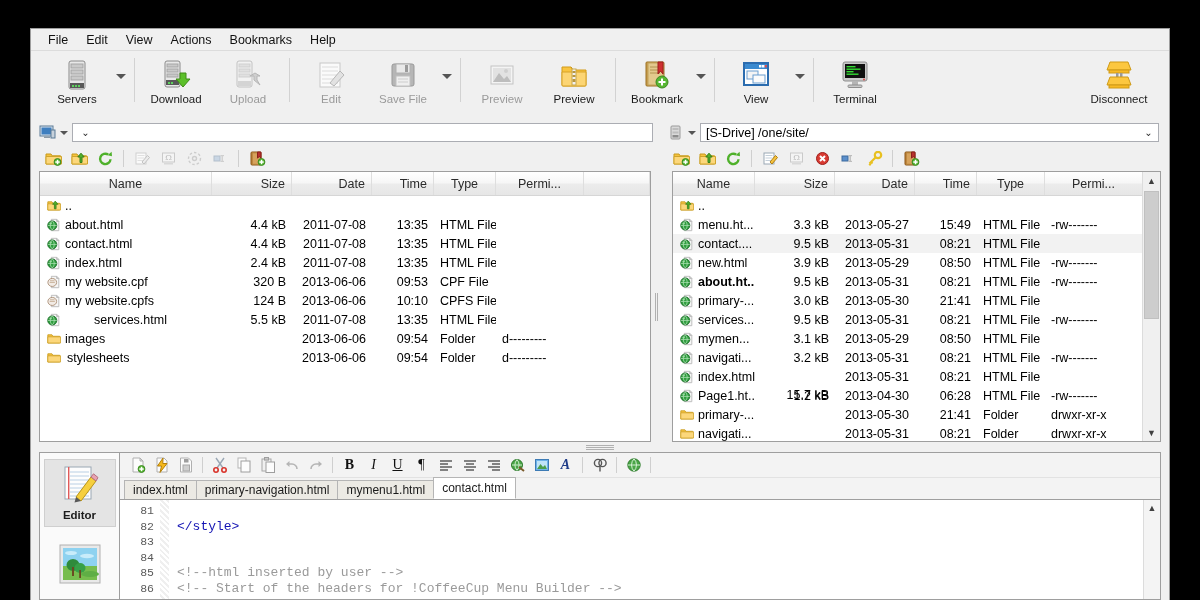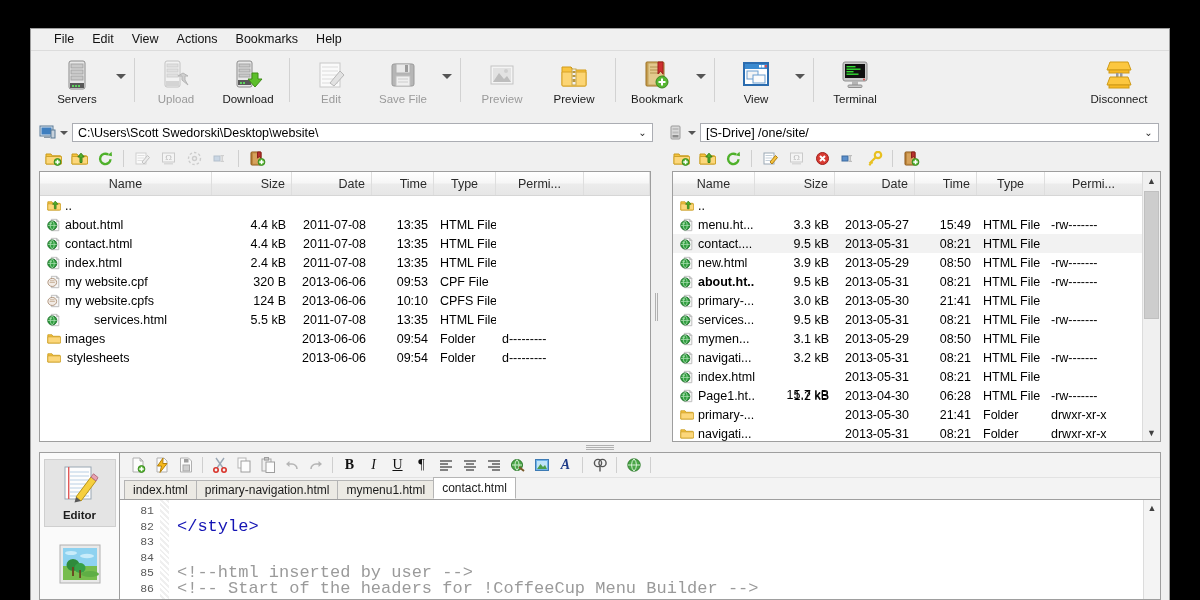--- a/index.html
+++ b/index.html
@@ -14,22 +14,22 @@
     position:absolute;left:30px;top:28px;width:1140px;height:572px;
     background:#f0f0f0;
     border:1px solid #9e9e9e;
     border-bottom:none;border-right:1px solid #9e9e9e;
     box-sizing:border-box;
     display:flex;flex-direction:column;
   }
 
   
   .menubar{
-    height:21px;background:#f0f0f0;display:flex;
-    padding-left:14px;flex:none;
+    height:21px;background:#f0f0f0;display:flex;align-items:center;
+    padding-left:8px;flex:none;
   }
   .menubar .mi{
     padding:3px 9px;font-size:12.5px;color:#111;cursor:default;
     font-family:"Liberation Sans", sans-serif;
   }
 
   
   .toolbar{
     height:63px;background:#f0f0f0;
     border-top:1px solid #dcdcdc;
@@ -167,21 +167,21 @@
     box-sizing:border-box;cursor:default;
   }
   .tab.active{background:#fff;height:22px;border-bottom:1px solid #fff;position:relative;z-index:2;}
   .code-wrap{flex:1;display:flex;min-height:0;position:relative;background:#fff;overflow:hidden;}
   .gutter{
     width:40px;flex:none;text-align:right;padding:3px 6px 0 0;box-sizing:border-box;
     font-family:"Liberation Mono", monospace;font-size:11.5px;color:#5a5a5a;background:#fff;
   }
   .foldbar{width:9px;flex:none;background:repeating-linear-gradient(45deg,#ffffff 0 2px,#efefef 2px 4px);}
   .code{
-    flex:1;padding:3px 0 0 8px;font-family:"Liberation Mono", monospace;font-size:17px;
+    flex:1;padding:3px 0 0 8px;font-family:"Liberation Mono", monospace;font-size:13px;
     line-height:15.5px;white-space:pre;overflow:hidden;
   }
   .gutter .ln{line-height:15.5px;}
   .c-tag{color:#1414b4;}
   .c-com{color:#9a9a9a;}
   .ed-vscroll{
     position:absolute;right:0;top:0;bottom:0;width:16px;background:#f4f4f4;border-left:1px solid #dcdcdc;
     display:flex;flex-direction:column;align-items:center;
   }
   .ed-vscroll .ar{height:16px;width:16px;display:flex;align-items:center;justify-content:center;font-size:9px;color:#404040;}
@@ -216,48 +216,48 @@
         </svg>
       </span>
       <span class="lbl">Servers</span>
     </div>
     <div class="drop-arrow">
         <i></i>
       </div>
 
     <div class="tsep"></div>
 
-    <div class="tbtn disabled">
-      <span class="glyph">
-        <svg width="30" height="32" viewBox="0 0 30 32">
-          <rect x="4" y="2" width="15" height="26" rx="2" fill="#f2f2f2" stroke="#c2c2c2"></rect>
-          <rect x="6" y="5" width="11" height="3" fill="#e0e0e0" stroke="#cfcfcf"></rect>
-          <rect x="6" y="10" width="11" height="3" fill="#e0e0e0" stroke="#cfcfcf"></rect>
-          <rect x="6" y="15" width="11" height="3" fill="#e0e0e0" stroke="#cfcfcf"></rect>
-          <rect x="5" y="22" width="13" height="5" fill="#d4d4d4"></rect>
-          <path d="M17 26 L22 20 L26 20 L26 16 L29 21 L26 26 L26 23 L22 23 Z" fill="#cfcfcf" stroke="#b5b5b5" transform="rotate(-90 22 21)"></path>
-        </svg>
-      </span>
-      <span class="lbl">Upload</span>
-    </div>
-
     <div class="tbtn">
       <span class="glyph">
         <svg width="30" height="32" viewBox="0 0 30 32">
           <rect x="4" y="2" width="15" height="26" rx="2" fill="#e8e8e8" stroke="#8a8a8a"></rect>
           <rect x="6" y="5" width="11" height="3" fill="#c9c9c9" stroke="#a5a5a5"></rect>
           <rect x="6" y="10" width="11" height="3" fill="#c9c9c9" stroke="#a5a5a5"></rect>
           <rect x="6" y="15" width="11" height="3" fill="#c9c9c9" stroke="#a5a5a5"></rect>
           <rect x="5" y="21" width="13" height="5" fill="#585858"></rect>
           <rect x="7" y="23" width="2" height="2" fill="#5dd35d"></rect>
           <rect x="10" y="23" width="2" height="2" fill="#5dd35d"></rect>
           <path d="M19 14 L25 14 L25 20 L29 20 L22 28 L15 20 L19 20 Z" fill="#5cbf2a" stroke="#3e8c17"></path>
         </svg>
       </span>
       <span class="lbl">Download</span>
+    </div>
+
+    <div class="tbtn disabled">
+      <span class="glyph">
+        <svg width="30" height="32" viewBox="0 0 30 32">
+          <rect x="4" y="2" width="15" height="26" rx="2" fill="#f2f2f2" stroke="#c2c2c2"></rect>
+          <rect x="6" y="5" width="11" height="3" fill="#e0e0e0" stroke="#cfcfcf"></rect>
+          <rect x="6" y="10" width="11" height="3" fill="#e0e0e0" stroke="#cfcfcf"></rect>
+          <rect x="6" y="15" width="11" height="3" fill="#e0e0e0" stroke="#cfcfcf"></rect>
+          <rect x="5" y="22" width="13" height="5" fill="#d4d4d4"></rect>
+          <path d="M17 26 L22 20 L26 20 L26 16 L29 21 L26 26 L26 23 L22 23 Z" fill="#cfcfcf" stroke="#b5b5b5" transform="rotate(-90 22 21)"></path>
+        </svg>
+      </span>
+      <span class="lbl">Upload</span>
     </div>
 
     <div class="tsep"></div>
 
     <div class="tbtn disabled">
       <span class="glyph">
         <svg width="30" height="32" viewBox="0 0 30 32">
           <rect x="4" y="4" width="20" height="24" fill="#fafafa" stroke="#c8c8c8"></rect>
           <g stroke="#dcdcdc">
               <line x1="6" y1="8" x2="22" y2="8"></line>
@@ -409,21 +409,20 @@
             <rect x="1" y="1" width="13" height="10" fill="#d9e3ec" stroke="#5a7a96"></rect>
             <rect x="2.5" y="2.5" width="10" height="7" fill="#3f7fbf"></rect>
             <rect x="5" y="11.5" width="6" height="1.5" fill="#8c9aa6"></rect>
             <rect x="12" y="5" width="4" height="8" fill="#c8d2dc" stroke="#5a7a96"></rect>
           </svg>
         </span>
         <span class="addr-caret">
             <i></i>
           </span>
         <div class="combo">
-          <span class="txt">C:\Users\Scott Swedorski\Desktop\website\</span>
           <span class="chev">⌄</span>
         </div>
       </div>
       <div class="mini-tb">
         <span class="mini">
           <svg width="17" height="15" viewBox="0 0 17 15">
               <path d="M1 3 h5 l1.2 1.8 h8.3 v8.2 h-14.5 z" fill="#f6c33f" stroke="#c79a1c"></path>
               <path d="M1 5.5 h15.5 v7.5 h-15.5 z" fill="#fcd77b" stroke="#cfa42b"></path>
               <circle cx="12.5" cy="11" r="3.4" fill="#57b733" stroke="#3c8a20"></circle>
               <rect x="11.8" y="8.8" width="1.5" height="4.4" fill="#fff"></rect>

